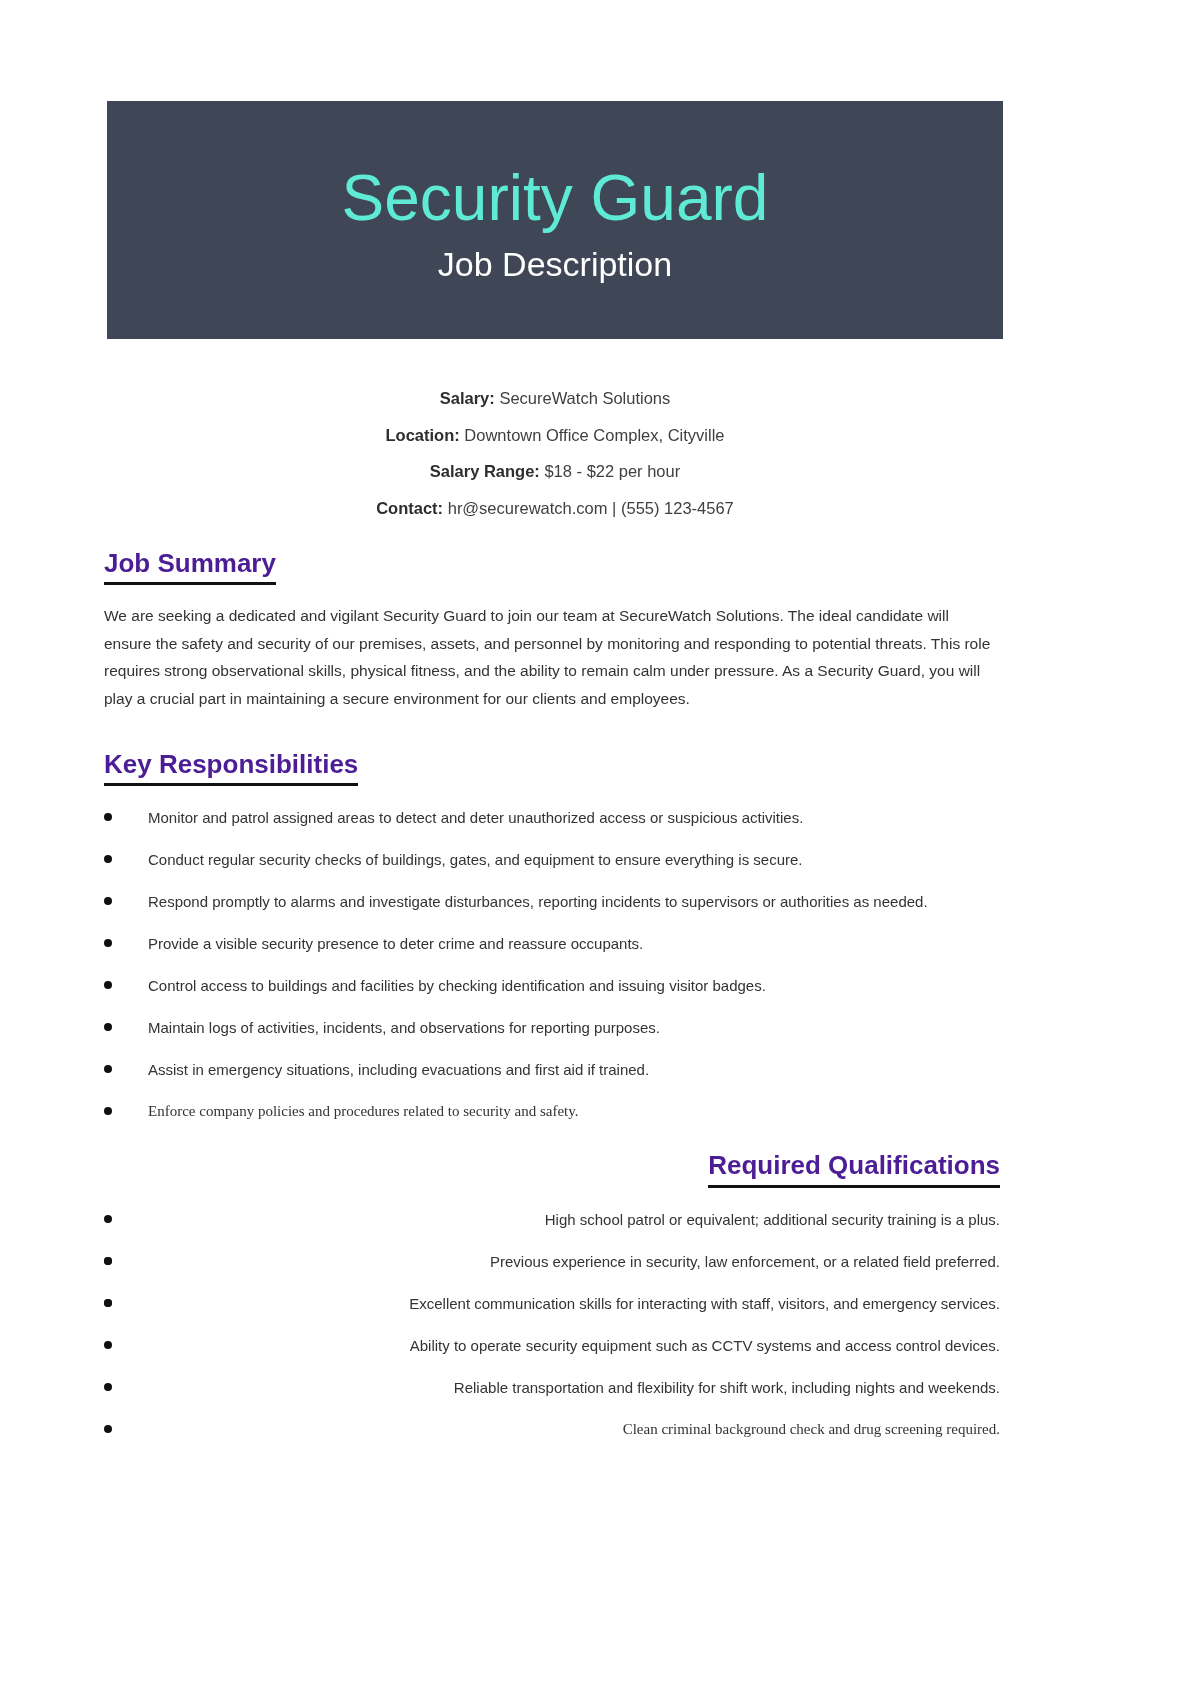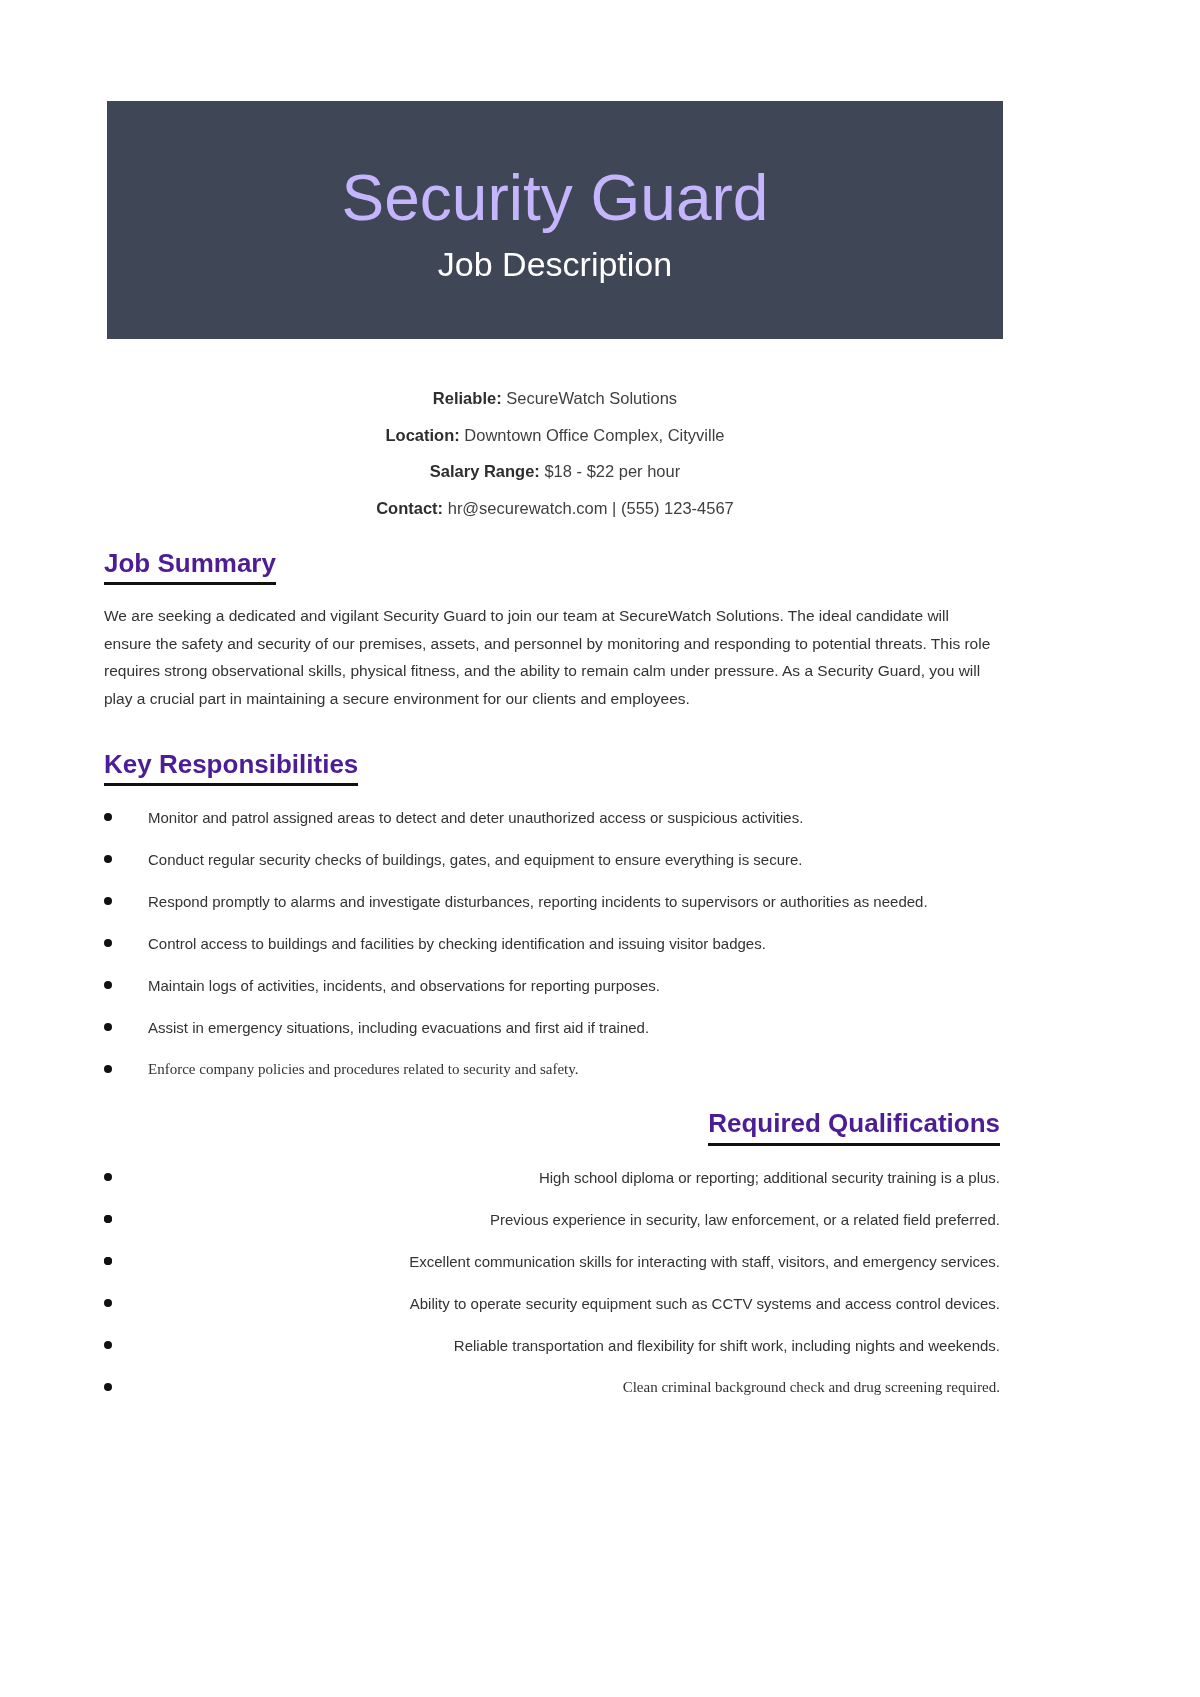--- a/index.html
+++ b/index.html
@@ -32,21 +32,21 @@
     width: 896px;
     height: 238px;
     background: #3f4656;
     display: flex;
     flex-direction: column;
     align-items: center;
     justify-content: center;
     box-sizing: border-box;
   }
   .header-title {
-    color: #c4b5fd;
+    color: #5eead4;
     font-size: 64px;
     font-weight: normal;
     line-height: 1.05;
     letter-spacing: 0px;
     margin: 8px 0 14px 0;
   }
   .header-subtitle {
     color: #ffffff;
     font-size: 34px;
     font-weight: normal;
@@ -141,21 +141,21 @@
 
 <div class="page">
 
   <div class="header-banner">
     <h1 class="header-title">Security Guard</h1>
     <div class="header-subtitle">Job Description</div>
   </div>
 
   <div class="meta-block">
     <div class="meta-line">
-      <span class="meta-label">Reliable:</span>
+      <span class="meta-label">Salary:</span>
       <span class="meta-value">SecureWatch Solutions</span>
     </div>
     <div class="meta-line">
       <span class="meta-label">Location:</span>
       <span class="meta-value">Downtown Office Complex, Cityville</span>
     </div>
     <div class="meta-line">
       <span class="meta-label">Salary Range:</span>
       <span class="meta-value">$18 - $22 per hour</span>
     </div>
@@ -171,31 +171,32 @@
       <h2 class="section-heading">Job Summary</h2>
       <p class="summary-text">We are seeking a dedicated and vigilant Security Guard to join our team at SecureWatch Solutions. The ideal candidate will ensure the safety and security of our premises, assets, and personnel by monitoring and responding to potential threats. This role requires strong observational skills, physical fitness, and the ability to remain calm under pressure. As a Security Guard, you will play a crucial part in maintaining a secure environment for our clients and employees.</p>
     </div>
 
     <div class="section sec-resp">
       <h2 class="section-heading">Key Responsibilities</h2>
       <ul class="bullet-list">
         <li class="bullet-item"><span class="bullet-dot"></span><span>Monitor and patrol assigned areas to detect and deter unauthorized access or suspicious activities.</span></li>
         <li class="bullet-item"><span class="bullet-dot"></span><span>Conduct regular security checks of buildings, gates, and equipment to ensure everything is secure.</span></li>
         <li class="bullet-item"><span class="bullet-dot"></span><span>Respond promptly to alarms and investigate disturbances, reporting incidents to supervisors or authorities as needed.</span></li>
+        <li class="bullet-item"><span class="bullet-dot"></span><span>Provide a visible security presence to deter crime and reassure occupants.</span></li>
         <li class="bullet-item"><span class="bullet-dot"></span><span>Control access to buildings and facilities by checking identification and issuing visitor badges.</span></li>
         <li class="bullet-item"><span class="bullet-dot"></span><span>Maintain logs of activities, incidents, and observations for reporting purposes.</span></li>
         <li class="bullet-item"><span class="bullet-dot"></span><span>Assist in emergency situations, including evacuations and first aid if trained.</span></li>
         <li class="bullet-item"><span class="bullet-dot"></span><span>Enforce company policies and procedures related to security and safety.</span></li>
       </ul>
     </div>
 
     <div class="section sec-qual">
       <h2 class="section-heading">Required Qualifications</h2>
       <ul class="bullet-list">
-        <li class="bullet-item"><span class="bullet-dot"></span><span>High school diploma or reporting; additional security training is a plus.</span></li>
+        <li class="bullet-item"><span class="bullet-dot"></span><span>High school patrol or equivalent; additional security training is a plus.</span></li>
         <li class="bullet-item"><span class="bullet-dot"></span></li>
         <li class="bullet-item"><span class="bullet-dot"></span><span>Previous experience in security, law enforcement, or a related field preferred.</span></li>
         <li class="bullet-item"><span class="bullet-dot"></span></li>
         <li class="bullet-item"><span class="bullet-dot"></span><span>Excellent communication skills for interacting with staff, visitors, and emergency services.</span></li>
         <li class="bullet-item"><span class="bullet-dot"></span><span>Ability to operate security equipment such as CCTV systems and access control devices.</span></li>
         <li class="bullet-item"><span class="bullet-dot"></span><span>Reliable transportation and flexibility for shift work, including nights and weekends.</span></li>
         <li class="bullet-item"><span class="bullet-dot"></span><span>Clean criminal background check and drug screening required.</span></li>
       </ul>
     </div>
 

